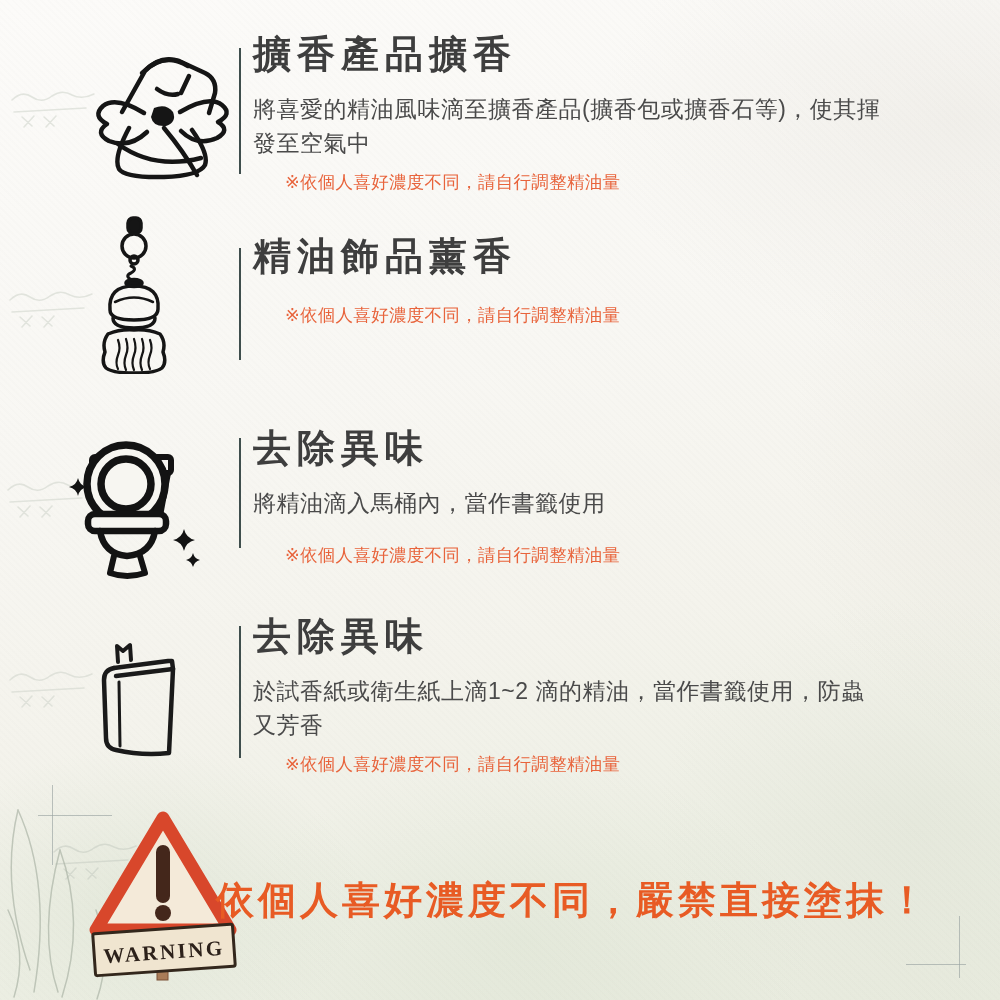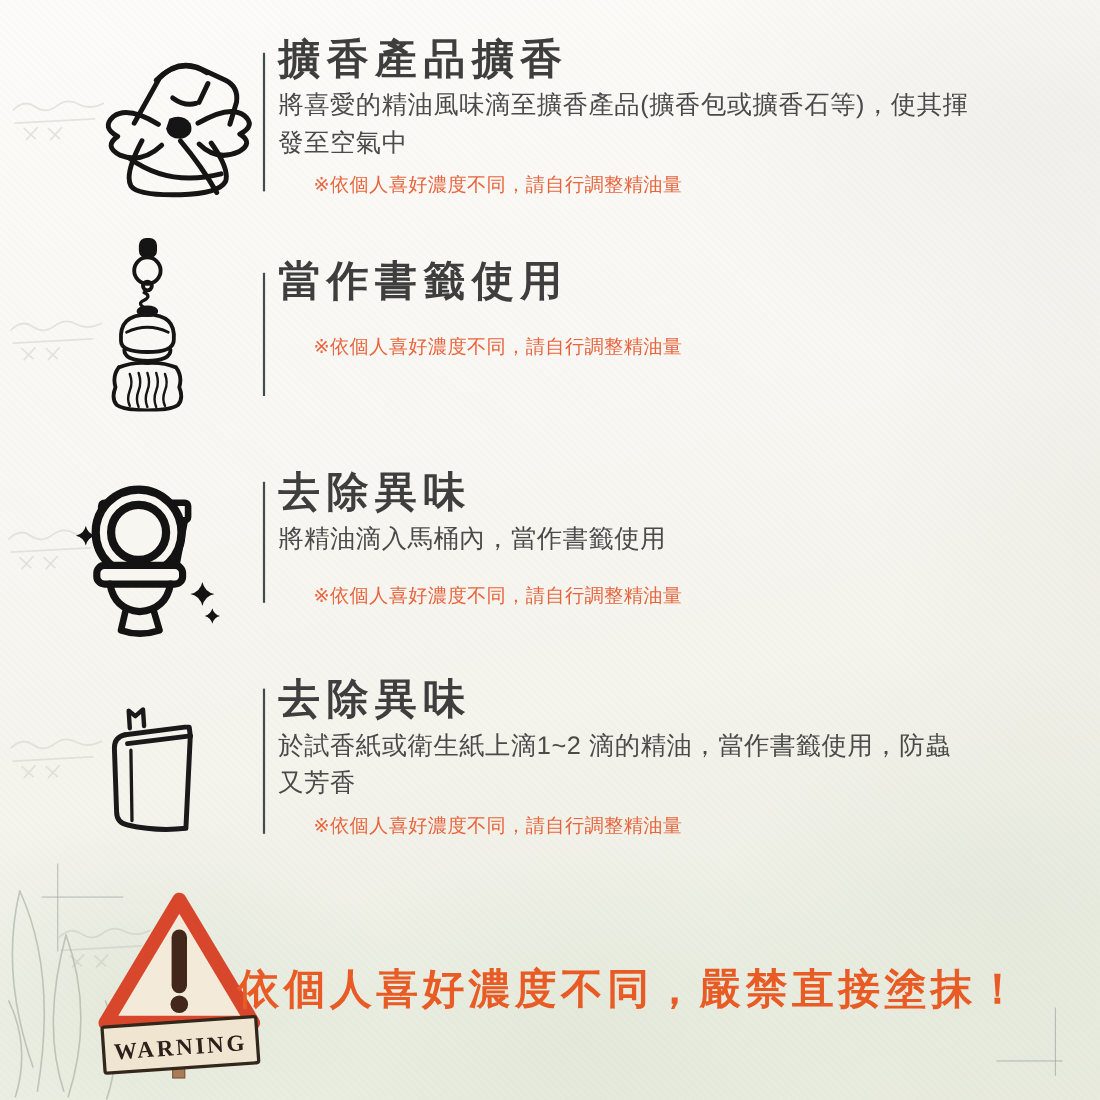--- a/index.html
+++ b/index.html
@@ -22,21 +22,21 @@
   }
 
   .rail{ position:absolute; left:239px; width:2px; background:#3f4e4d; }
 
   .section{ position:absolute; left:253px; width:700px; }
   .section-title{
     font-size:38px; line-height:48px; font-weight:700;
     color:#3e3e3e; letter-spacing:6px;
   }
   .section-body{
-    font-size:23px; line-height:34px;
+    margin-top:14px; font-size:23px; line-height:34px;
     color:#4a4a4a; letter-spacing:0.5px; white-space:pre-line;
   }
   .section-note{
     font-size:17.5px; line-height:22px; color:#e8643c; letter-spacing:0.3px;margin-left:32px;
   }
   .note-gap-sm{ margin-top:11px; }
   .note-gap-lg{ margin-top:24px; }
 
   .icon-box{ position:absolute; }
   .icon-box svg{ display:block; width:100%; height:100%; }
@@ -188,21 +188,21 @@
   </div>
 
   <div class="section" style="top:30px">
     <h2 class="section-title">擴香產品擴香</h2>
     <p class="section-body">將喜愛的精油風味滴至擴香產品(擴香包或擴香石等)，使其揮
 發至空氣中</p>
     <p class="section-note note-gap-sm">※依個人喜好濃度不同，請自行調整精油量</p>
   </div>
 
   <div class="section" style="top:232px">
-    <h2 class="section-title">當作書籤使用</h2>
+    <h2 class="section-title">精油飾品薰香</h2>
     <p class="section-note note-gap-lg">※依個人喜好濃度不同，請自行調整精油量</p>
   </div>
 
   <div class="section" style="top:424px">
     <h2 class="section-title">去除異味</h2>
     <p class="section-body">將精油滴入馬桶內，當作書籤使用</p>
     <p class="section-note note-gap-lg">※依個人喜好濃度不同，請自行調整精油量</p>
   </div>
 
   <div class="section" style="top:612px">

